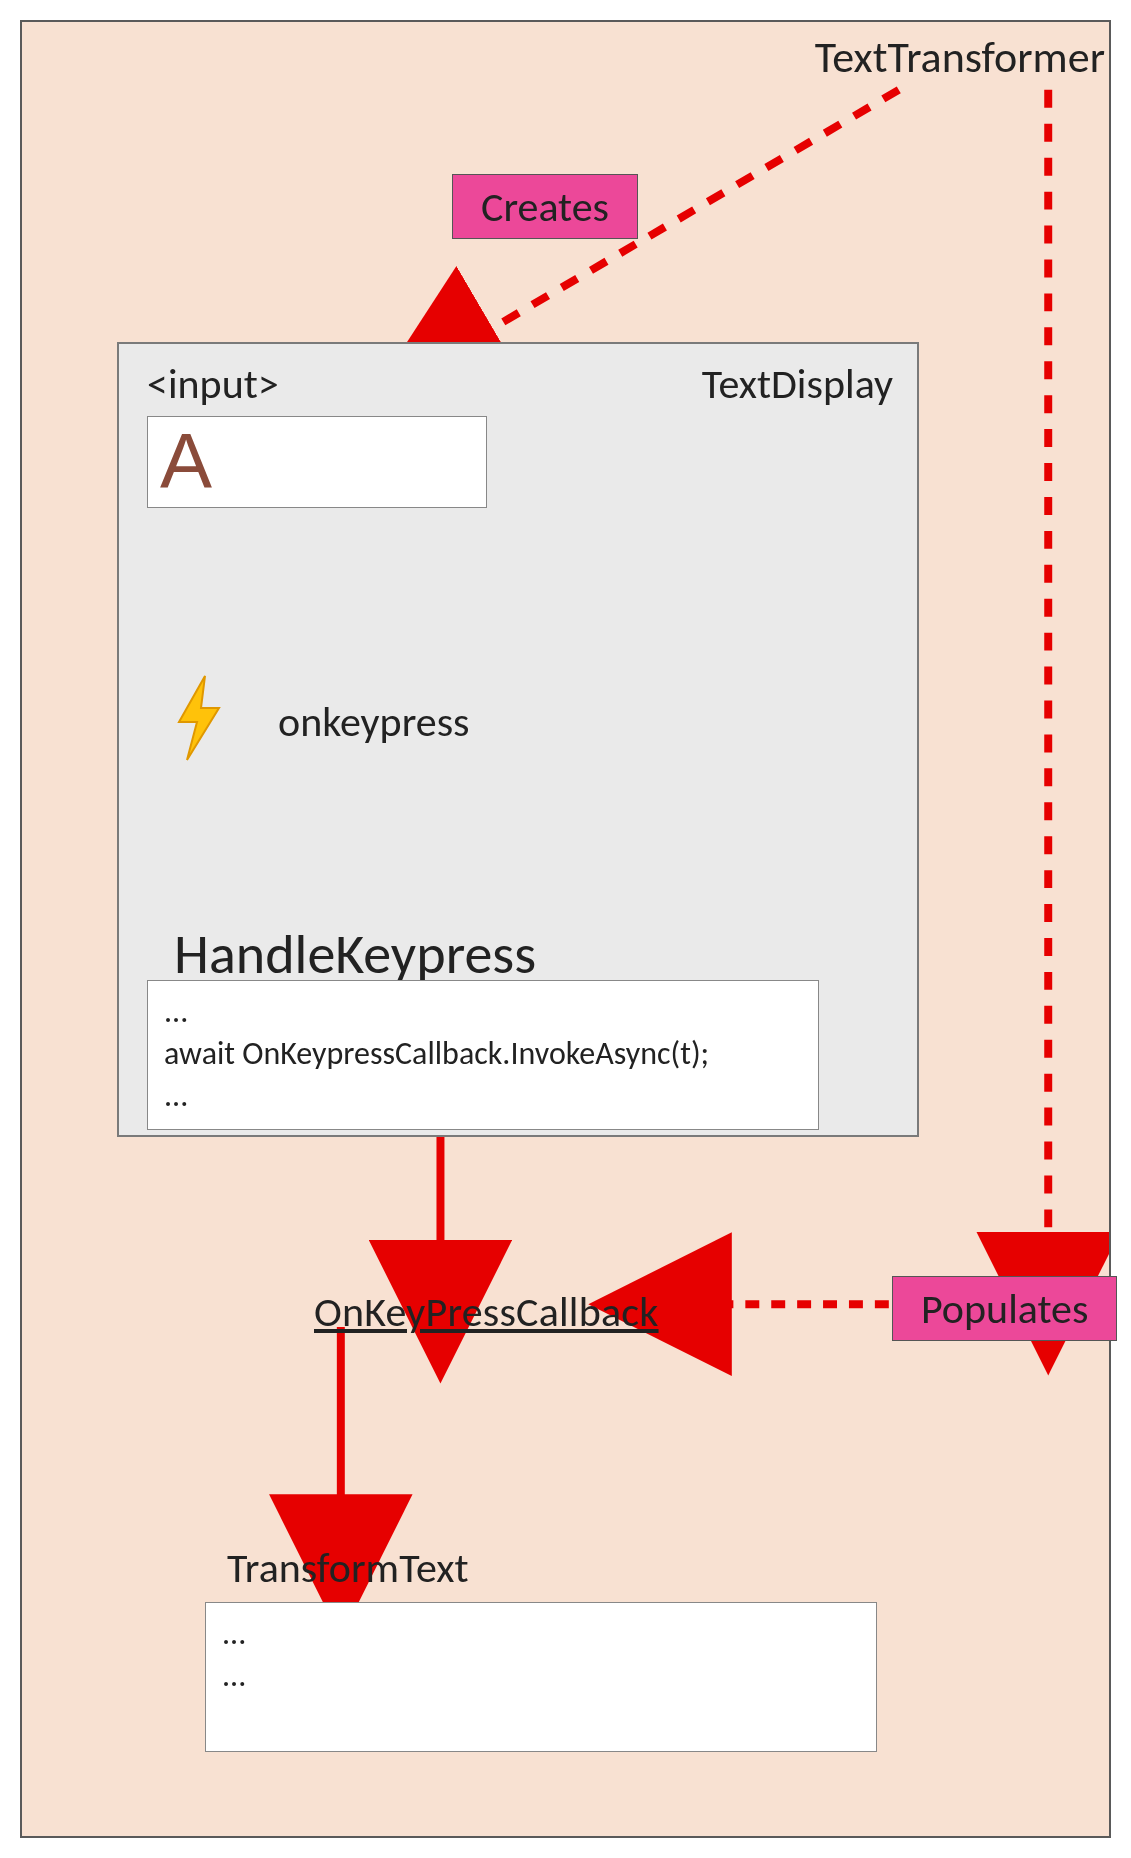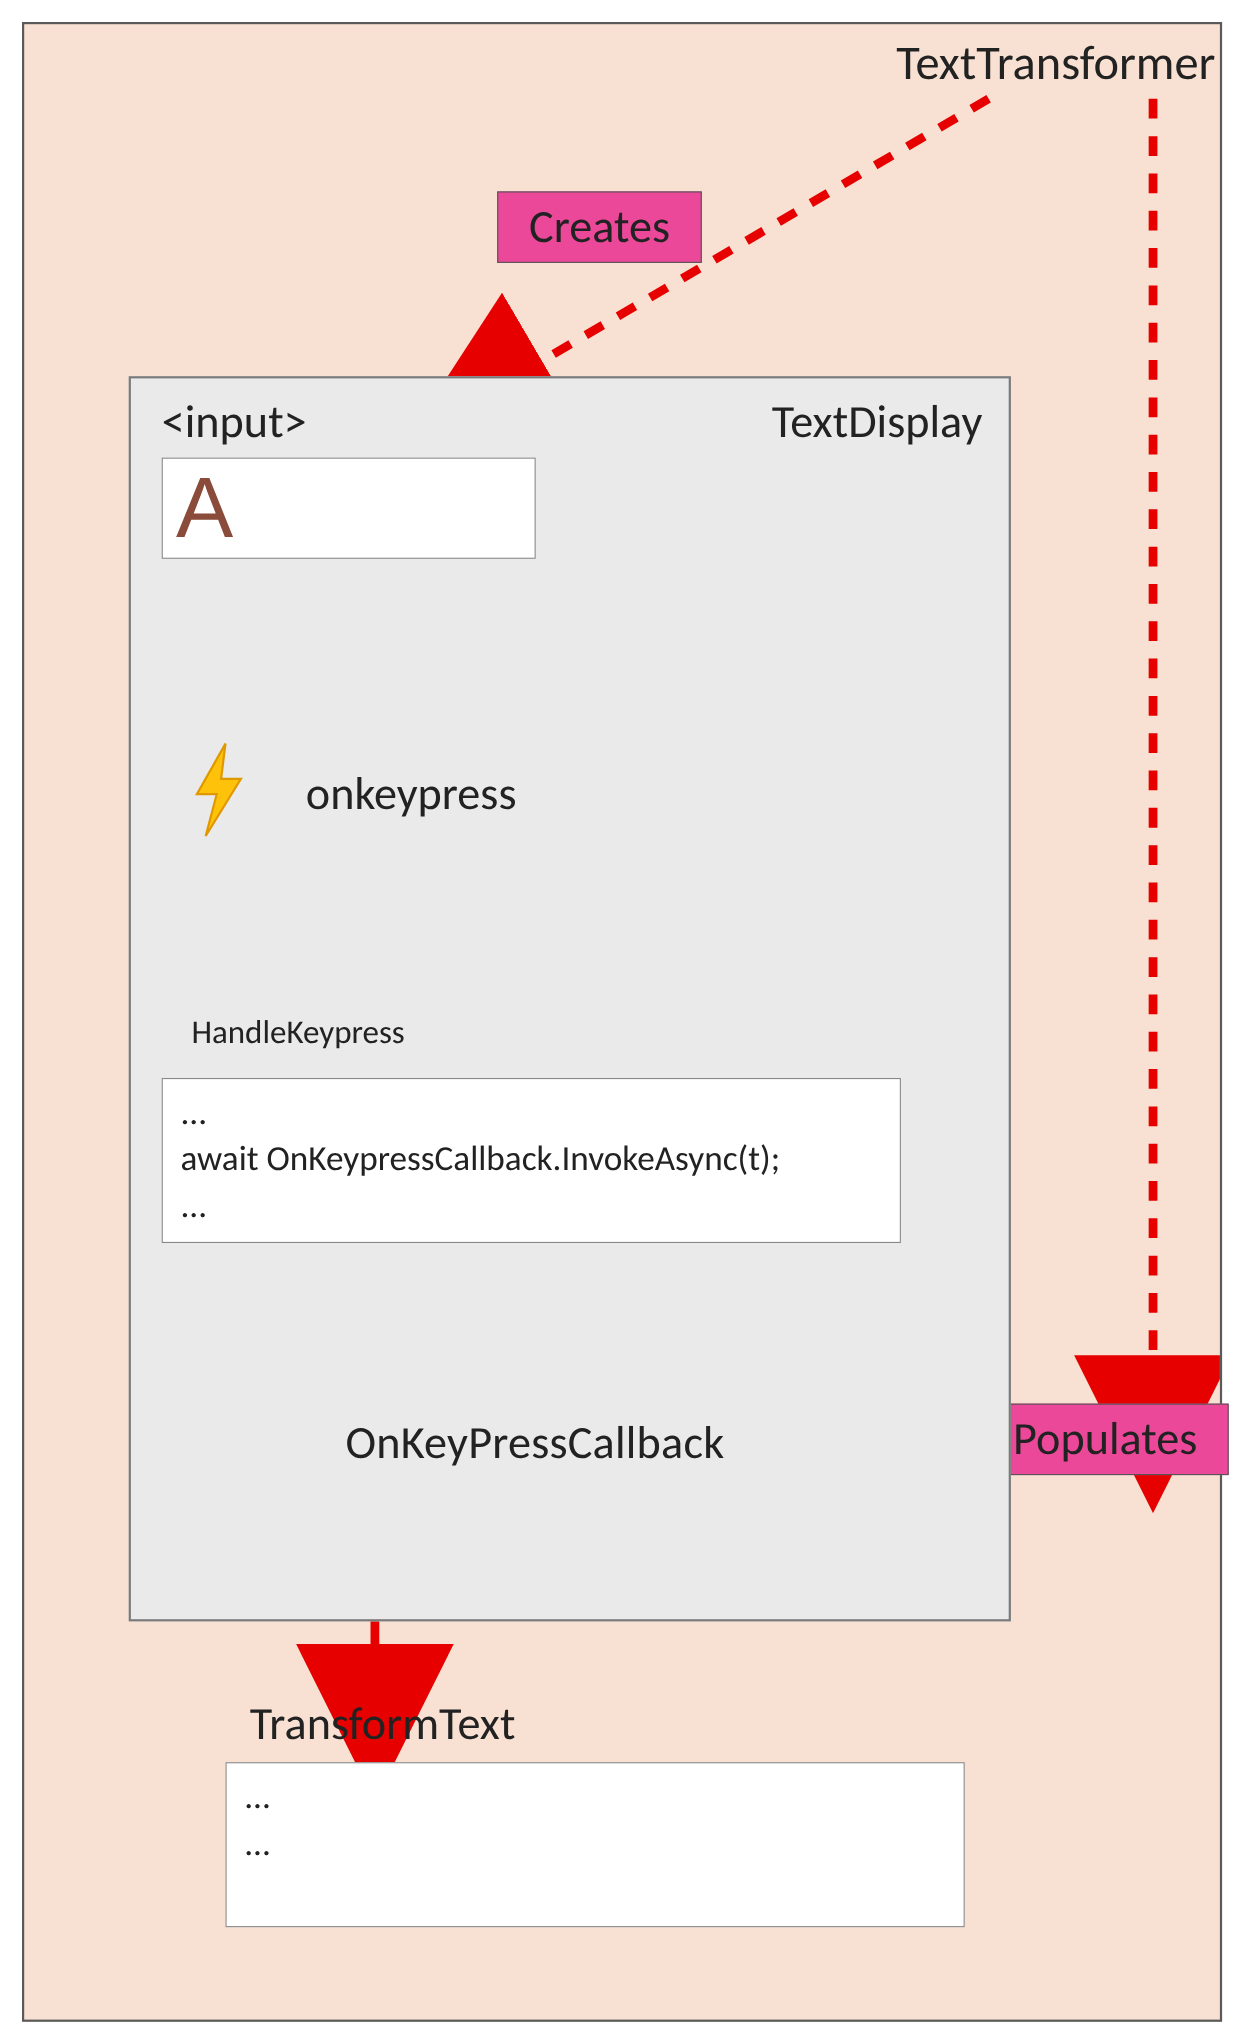--- a/index.html
+++ b/index.html
@@ -38,51 +38,51 @@
     position: absolute;
     background: #ec4899;
     border: 1.5px solid #555;
     padding: 6px 28px;
     font-size: 42px;
   }
 
   .textdisplay {
     position: absolute;
     left: 95px; top: 320px;
-    width: 802px; height: 1132px;
+    width: 802px; height: 795px;
     background: var(--grey-box);
     border: 2px solid var(--border);
   }
   .td-input-label { position:absolute; left:28px; top:14px; font-size:42px; }
   .td-title       { position:absolute; right:24px; top:14px; font-size:42px; }
   .inputbox {
     position:absolute; left:28px; top:72px;
     width: 340px; height: 92px;
     background:#fff; border:1.5px solid #888;
     font-size: 78px; color: var(--brown-a);
     line-height: 88px; padding-left: 12px;
     font-family: "Calibri Light", "Segoe UI Light", sans-serif;
   }
   .event-lbl {
     position:absolute; left:115px; top:352px;
     font-size:42px;
     margin-left:44px;
   }
   .bolt { position:absolute; left:50px; top:330px; }
 
-  .hk-title { position:absolute; left:55px; top:576px; font-size:30px; }
+  .hk-title { position:absolute; left:55px; top:576px; font-size:56px; }
   .hk-box {
     position:absolute; left:28px; top:636px;
     width:672px; height:150px;
     background:#fff; border:1.5px solid #888;
     padding: 10px 16px; font-size:32px;
   }
   .hk-box div { line-height: 42px; white-space: nowrap; overflow: hidden; }
 
-  .cb-title { position:absolute; left:195px; top:942px; font-size:42px; letter-spacing:0.2px; }
+  .cb-title { position:absolute; left:195px; top:942px; font-size:42px; letter-spacing:0.2px;text-decoration:underline; }
 
   .tt-title { position:absolute; left:205px; top:1520px; font-size:42px; }
   .tt-box {
     position:absolute; left:183px; top:1580px;
     width:672px; height:150px;
     background:#fff; border:1.5px solid #888;
     padding: 10px 16px; font-size:32px;
   }
   .tt-box div { line-height: 42px; white-space: nowrap; overflow: hidden; }
 </style>

